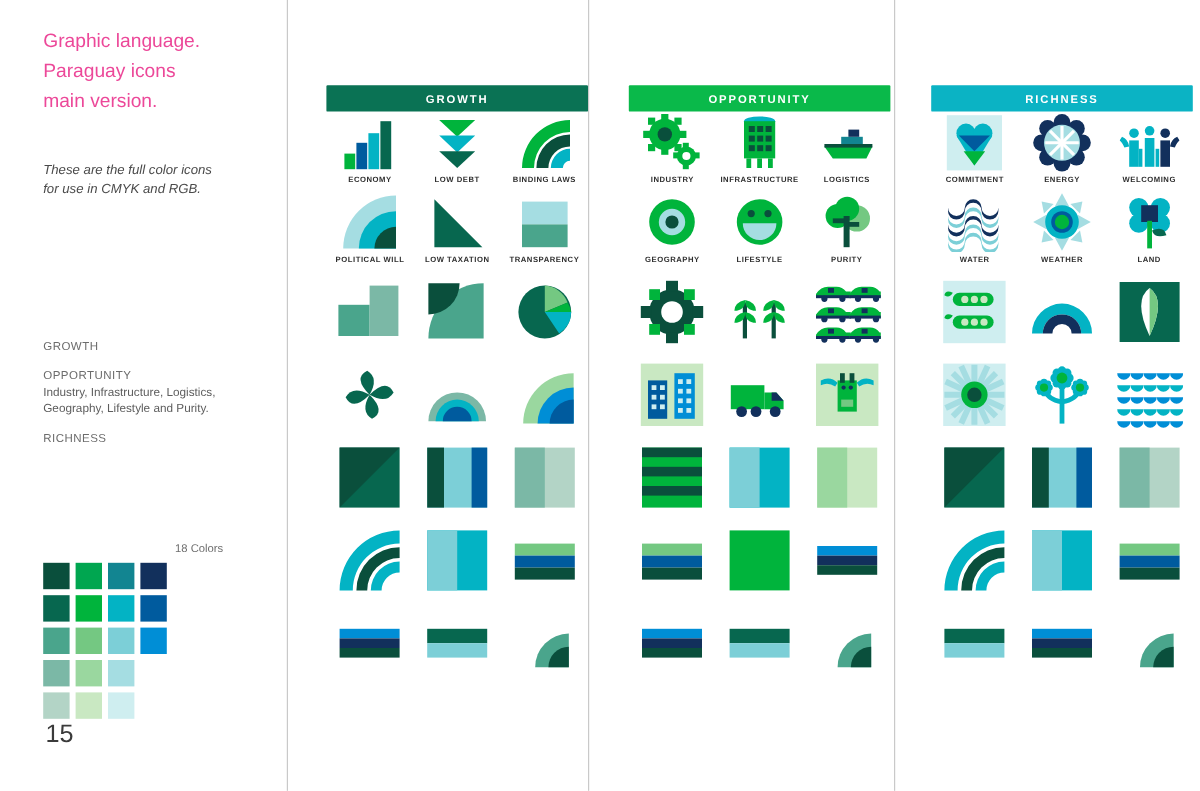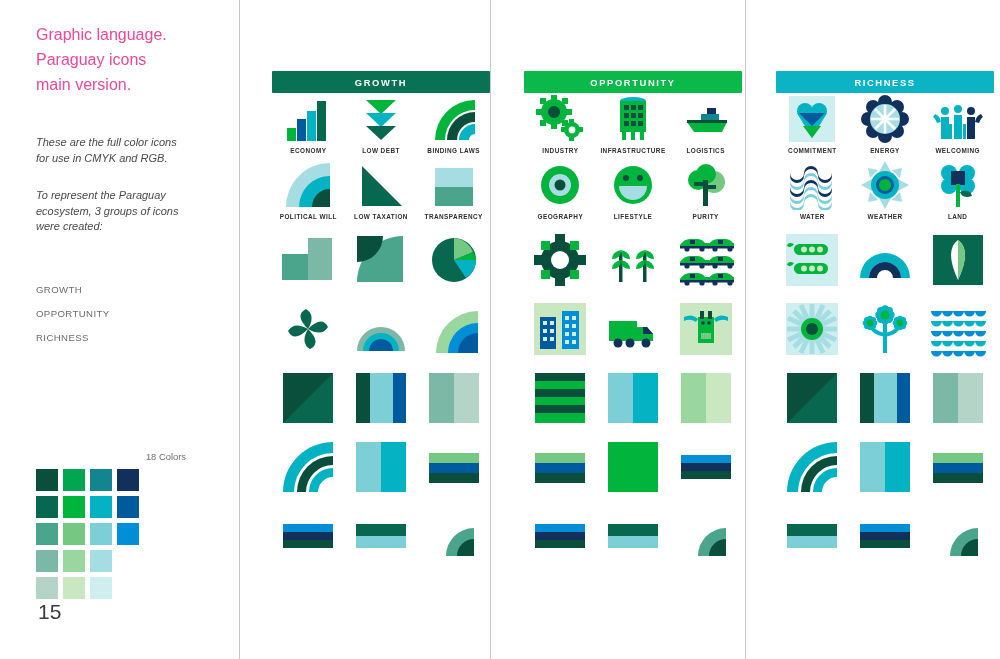--- a/index.html
+++ b/index.html
@@ -50,31 +50,30 @@
   <div class="rule r1"></div>
   <div class="rule r2"></div>
   <div class="rule r3"></div>
 
   <div class="intro">
     <h1 class="title">Graphic language.
 Paraguay icons
 main version.</h1>
     <p class="para">These are the full color icons
 for use in CMYK and RGB.</p>
-    <p class="para">To represent the Paraguay
-ecosystem, 3 groups of icons
-were created:</p>
   </div>
 
   <div class="groups">
     <div class="grp">
       <div class="grp-h">GROWTH</div>
     </div>
     <div class="grp">
       <div class="grp-h">OPPORTUNITY</div>
+      <div class="grp-b">Industry, Infrastructure, Logistics,
+Geography, Lifestyle and Purity.</div>
     </div>
     <div class="grp">
       <div class="grp-h">RICHNESS</div>
     </div>
   </div>
 
   <div class="palette">
     <div class="pal-title">18 Colors</div>
     <div id="swatches">
         <div class="sw-row">

